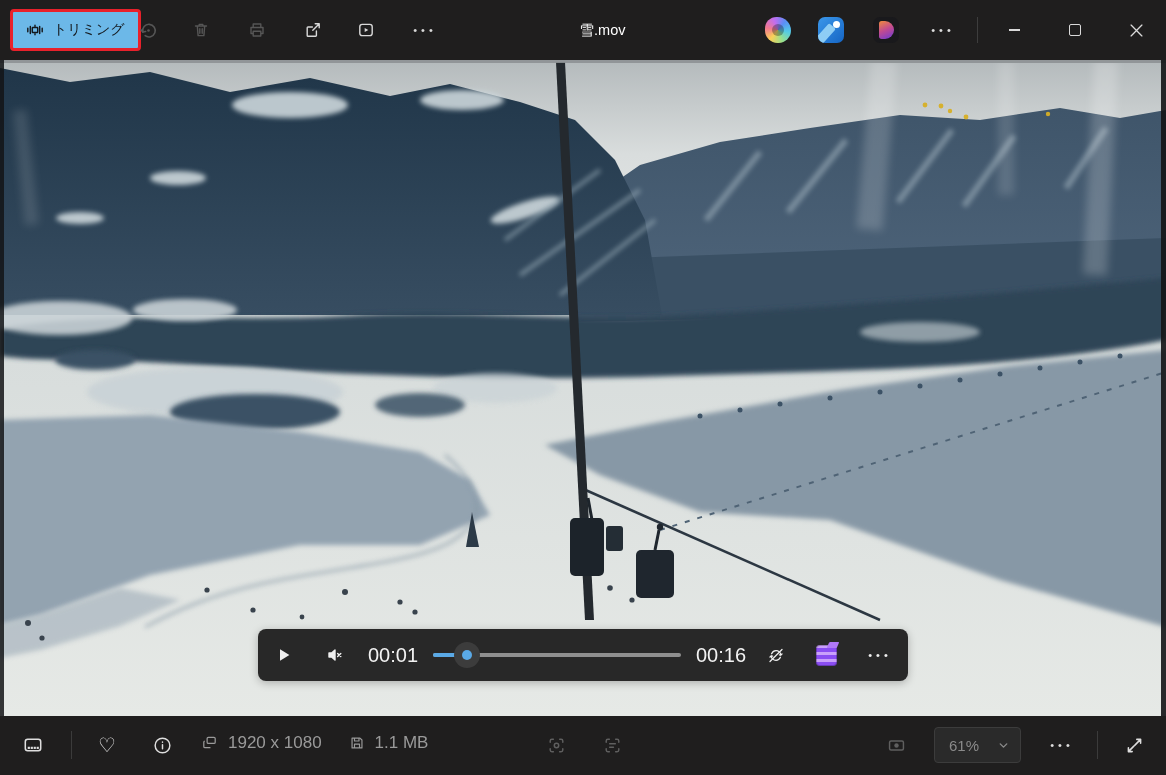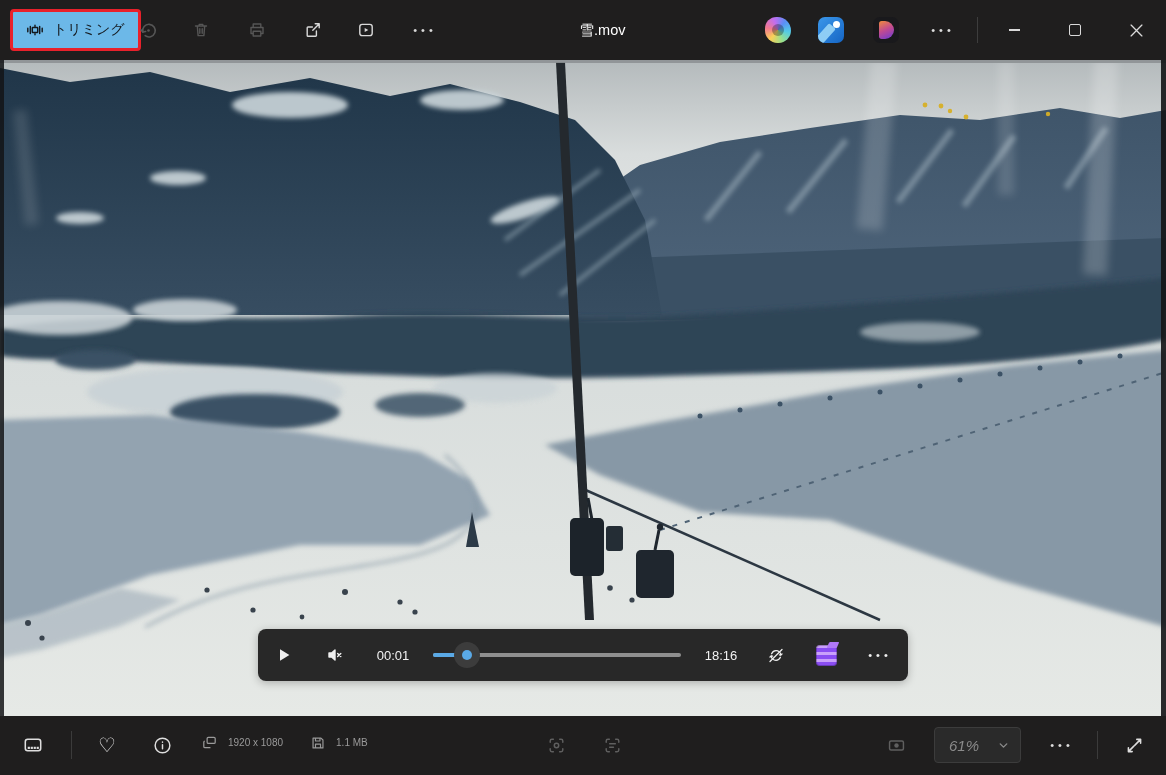--- a/index.html
+++ b/index.html
@@ -38,42 +38,42 @@
   .min-glyph{display:block;width:11px;height:1.4px;background:currentColor;}
   .max-glyph{display:block;width:10px;height:10px;border:1.2px solid currentColor;border-radius:2px;}
   
   .video{position:absolute;top:60px;left:0;width:1166px;height:656px;background:#101214;cursor:pointer;}
   .video svg{display:block;}
   
   .player{position:absolute;left:258px;top:629px;width:650px;height:52px;border-radius:8px;
     background:var(--player_bg,#282828);box-shadow:0 2px 8px rgba(0,0,0,.25);}
   .pbtn{position:absolute;top:10px;width:32px;height:32px;display:flex;align-items:center;justify-content:center;
     color:#f0f0f0;cursor:pointer;background:transparent;border:none;border-radius:4px;}
-  .ptime{position:absolute;top:0;height:52px;display:flex;align-items:center;color:#f2f2f2;font-size:13px;pointer-events:none;}
+  .ptime{position:absolute;top:0;height:52px;display:flex;align-items:center;color:#f2f2f2;font-size:20px;pointer-events:none;}
   .track{position:absolute;left:175px;top:24px;width:248px;height:4px;border-radius:2px;background:#8f8f8f;cursor:pointer;}
   .track-fill{position:absolute;left:0;top:0;height:4px;border-radius:2px;background:var(--accent,#5aa9e6);}
   .thumb-halo{position:absolute;left:196px;top:13px;width:26px;height:26px;border-radius:50%;background:#3c3c3c;cursor:pointer;}
   .thumb{position:absolute;left:8px;top:8px;width:10px;height:10px;border-radius:50%;background:var(--accent,#5aa9e6);}
   .clipchamp{width:21px;height:21px;border-radius:4px;
     background:repeating-linear-gradient(180deg,#c9a0fa 0 3px,#8a4df2 3px 7px);
     box-shadow:0 0 0 1px rgba(0,0,0,.25) inset;position:relative;}
   .clipchamp::after{content:"";position:absolute;right:-1px;top:-3px;width:10px;height:6px;background:#b078f8;transform:skewX(-24deg);border-radius:1px;}
   
   .bottombar{position:absolute;top:716px;left:0;width:1166px;height:59px;background:var(--toolbar_bg,#1f1e1e);}
   .bbtn{position:absolute;top:9px;width:40px;height:40px;display:flex;align-items:center;justify-content:center;
     color:#dedede;cursor:pointer;background:transparent;border:none;border-radius:4px;}
   .bbtn.dim{color:#5f5f5f;}
   .bb-divider{position:absolute;top:15px;width:1px;height:28px;background:#3b3b3b;}
-  .meta{position:absolute;left:200px;top:0;height:53px;display:flex;align-items:center;gap:9px;color:#9a9a9a;font-size:10px;}
+  .meta{position:absolute;left:200px;top:0;height:53px;display:flex;align-items:center;gap:9px;color:#9a9a9a;font-size:17px;}
   .meta .gap{width:8px;}
   .heart-glyph{font-size:20px;line-height:1;}
   .zoom-box{position:absolute;left:934px;top:11px;width:87px;height:36px;box-sizing:border-box;
     background:#2a2a2a;border:1px solid #3c3c3c;border-radius:4px;color:#8a8a8a;font-size:15px;
     display:flex;align-items:center;cursor:pointer;}
-  .zoom-box .zval{padding-left:14px;flex:1;font-style:italic;}
+  .zoom-box .zval{padding-left:14px;flex:1;}
   .zoom-box .chev{padding-right:10px;display:flex;}
 </style>
 </head>
 <body>
 
 <div class="titlebar">
   <button class="trim-btn">
     <span style="display:flex">
       <svg width="18" height="18" viewBox="0 0 20 20" fill="none" stroke="#14181c" stroke-width="1.6" stroke-linecap="round">
         <path d="M2 8v4M4.8 6v8M15.2 6v8M18 8v4"></path>
@@ -285,21 +285,21 @@
   </button>
   <div class="ptime" style="left:113px;width:44px;justify-content:center">00:01</div>
 
   <div class="track">
     <div class="track-fill" style="width: 14%;"></div>
   </div>
   <div class="thumb-halo">
       <div class="thumb"></div>
     </div>
 
-  <div class="ptime" style="left:440px;width:46px;justify-content:center">18:16</div>
+  <div class="ptime" style="left:440px;width:46px;justify-content:center">00:16</div>
   <button class="pbtn" style="left:502px">
     <svg width="21" height="21" viewBox="0 0 20 20" fill="none" stroke="currentColor" stroke-width="1.3" stroke-linecap="round" stroke-linejoin="round">
       <path d="M5.6 8.2c.9-1.9 2.5-3 4.4-3 2.6 0 4.6 1.9 4.8 4.2"></path>
         <path d="M14.4 11.8c-.9 1.9-2.5 3-4.4 3-2.6 0-4.6-1.9-4.8-4.2"></path>
       <path d="M13.4 9.4l1.4.1 1.2-1"></path>
         <path d="M6.6 10.6l-1.4-.1-1.2 1"></path>
         <path d="M4 16L16 4"></path>
     </svg>
   </button>
   <div class="pbtn" style="left:552px">

